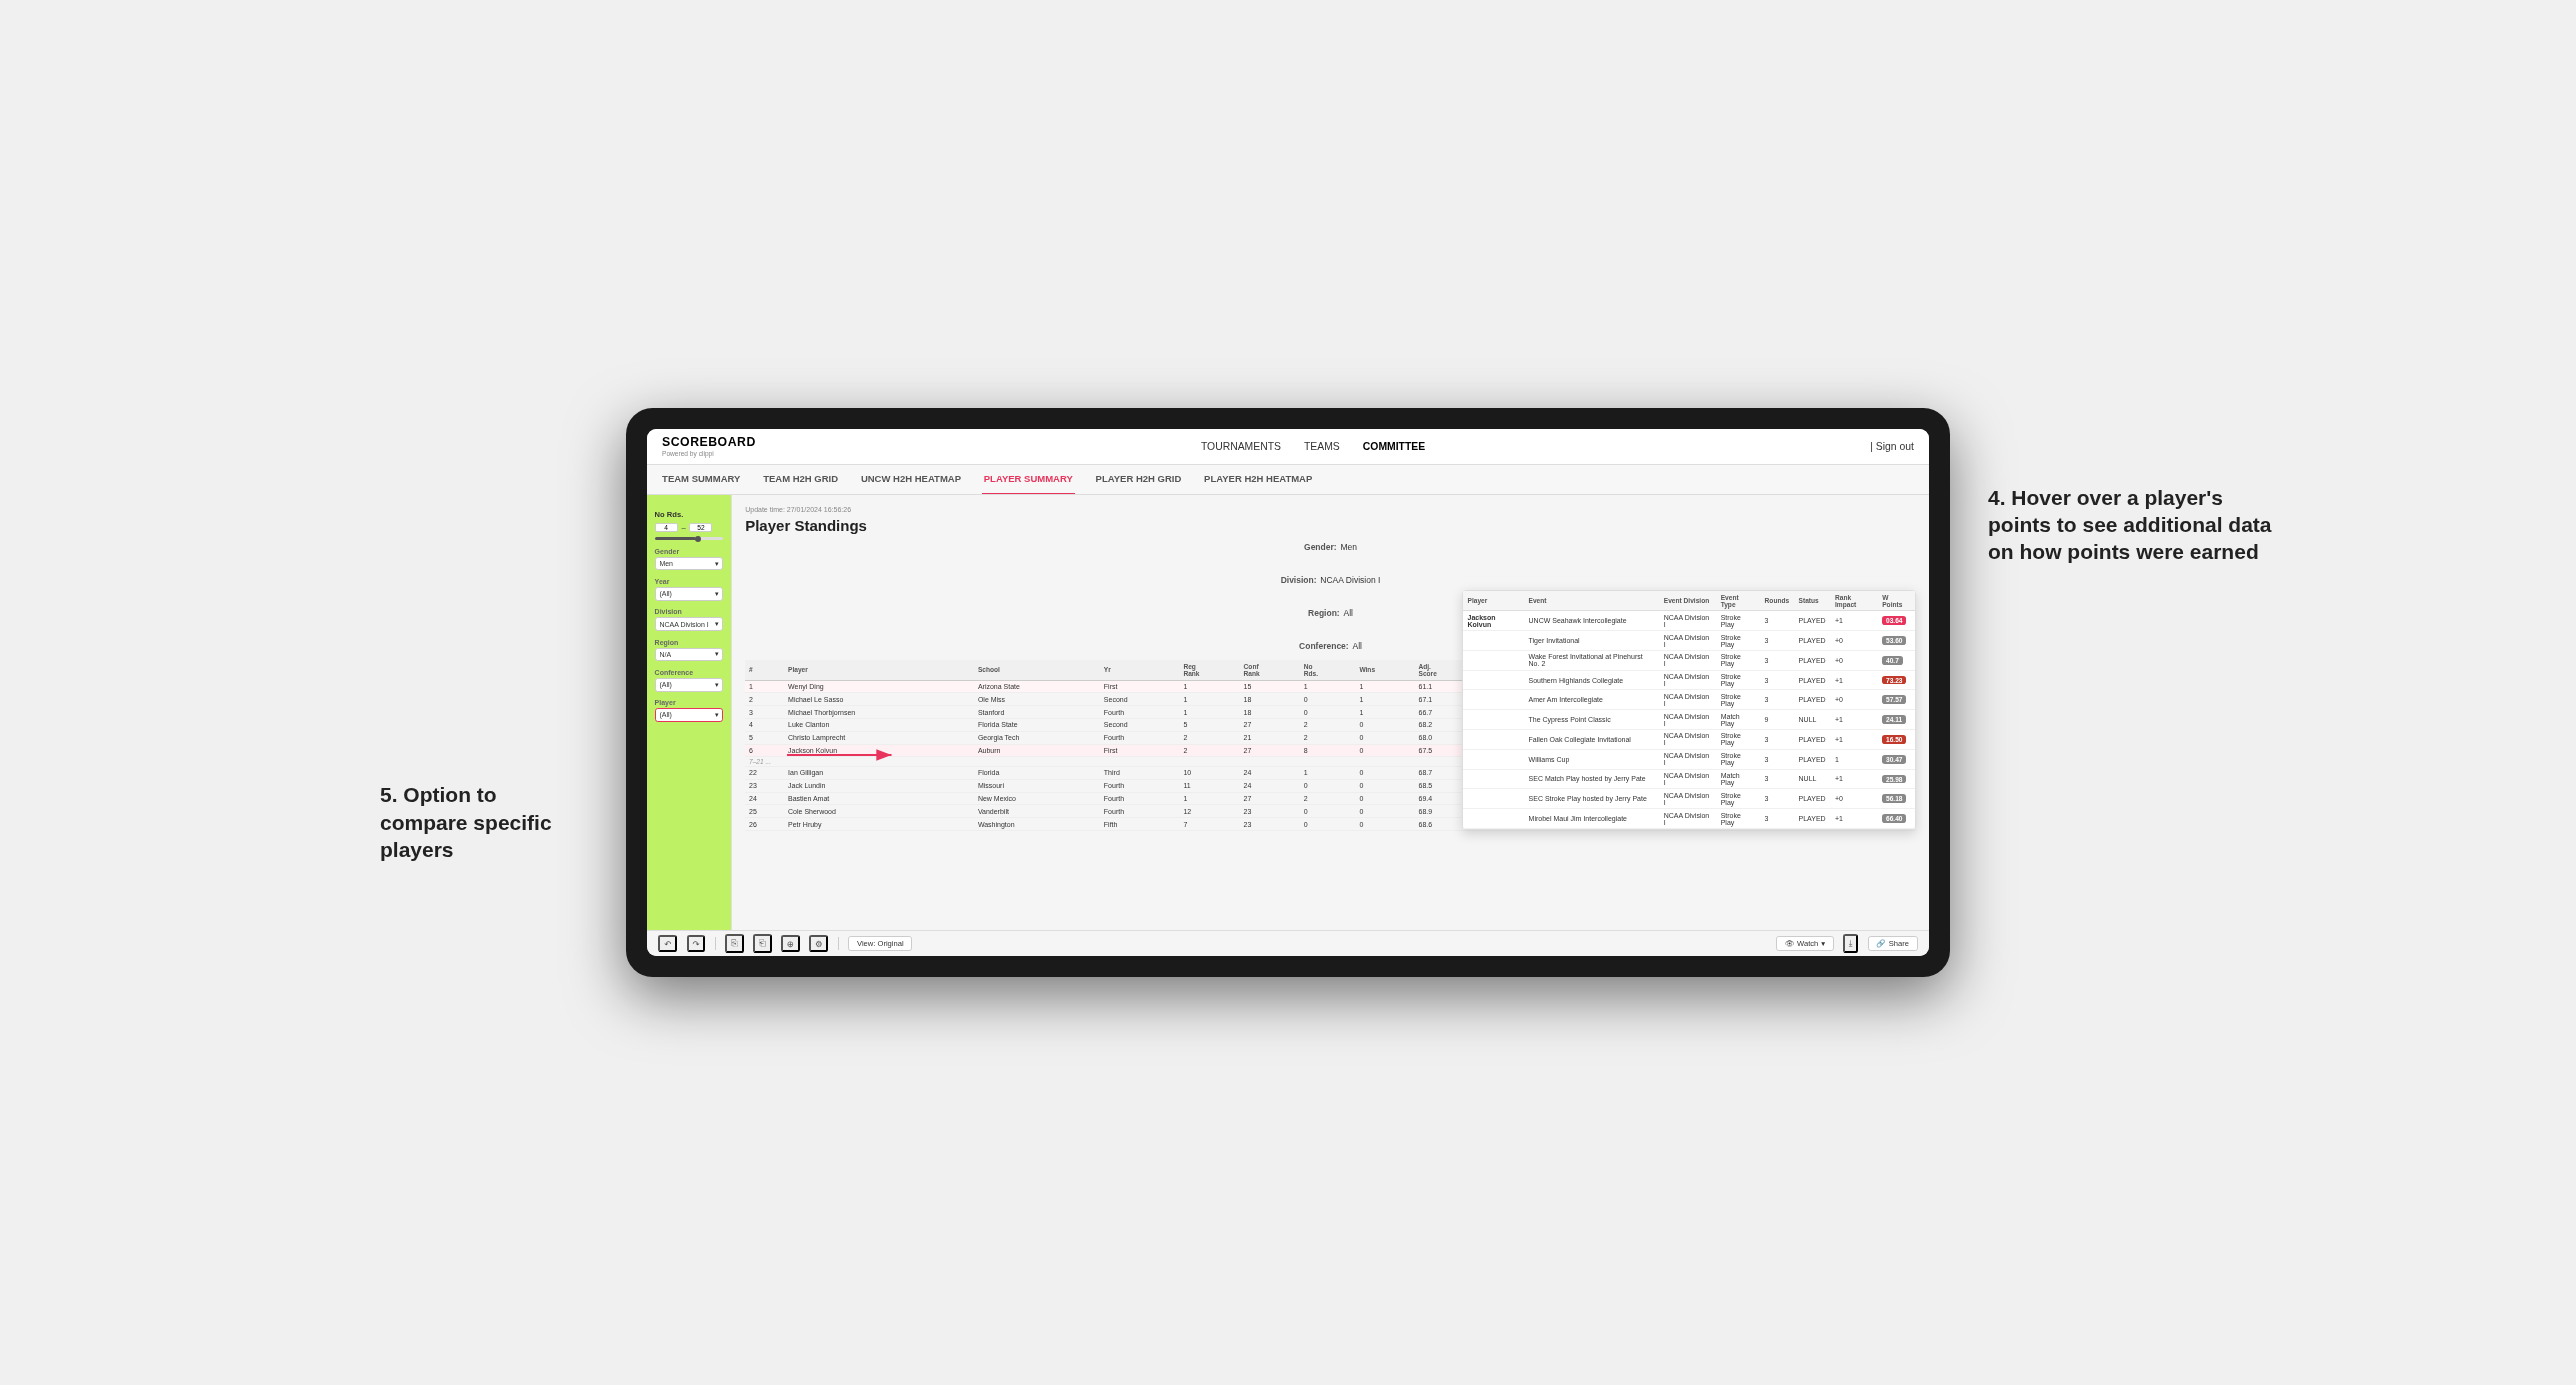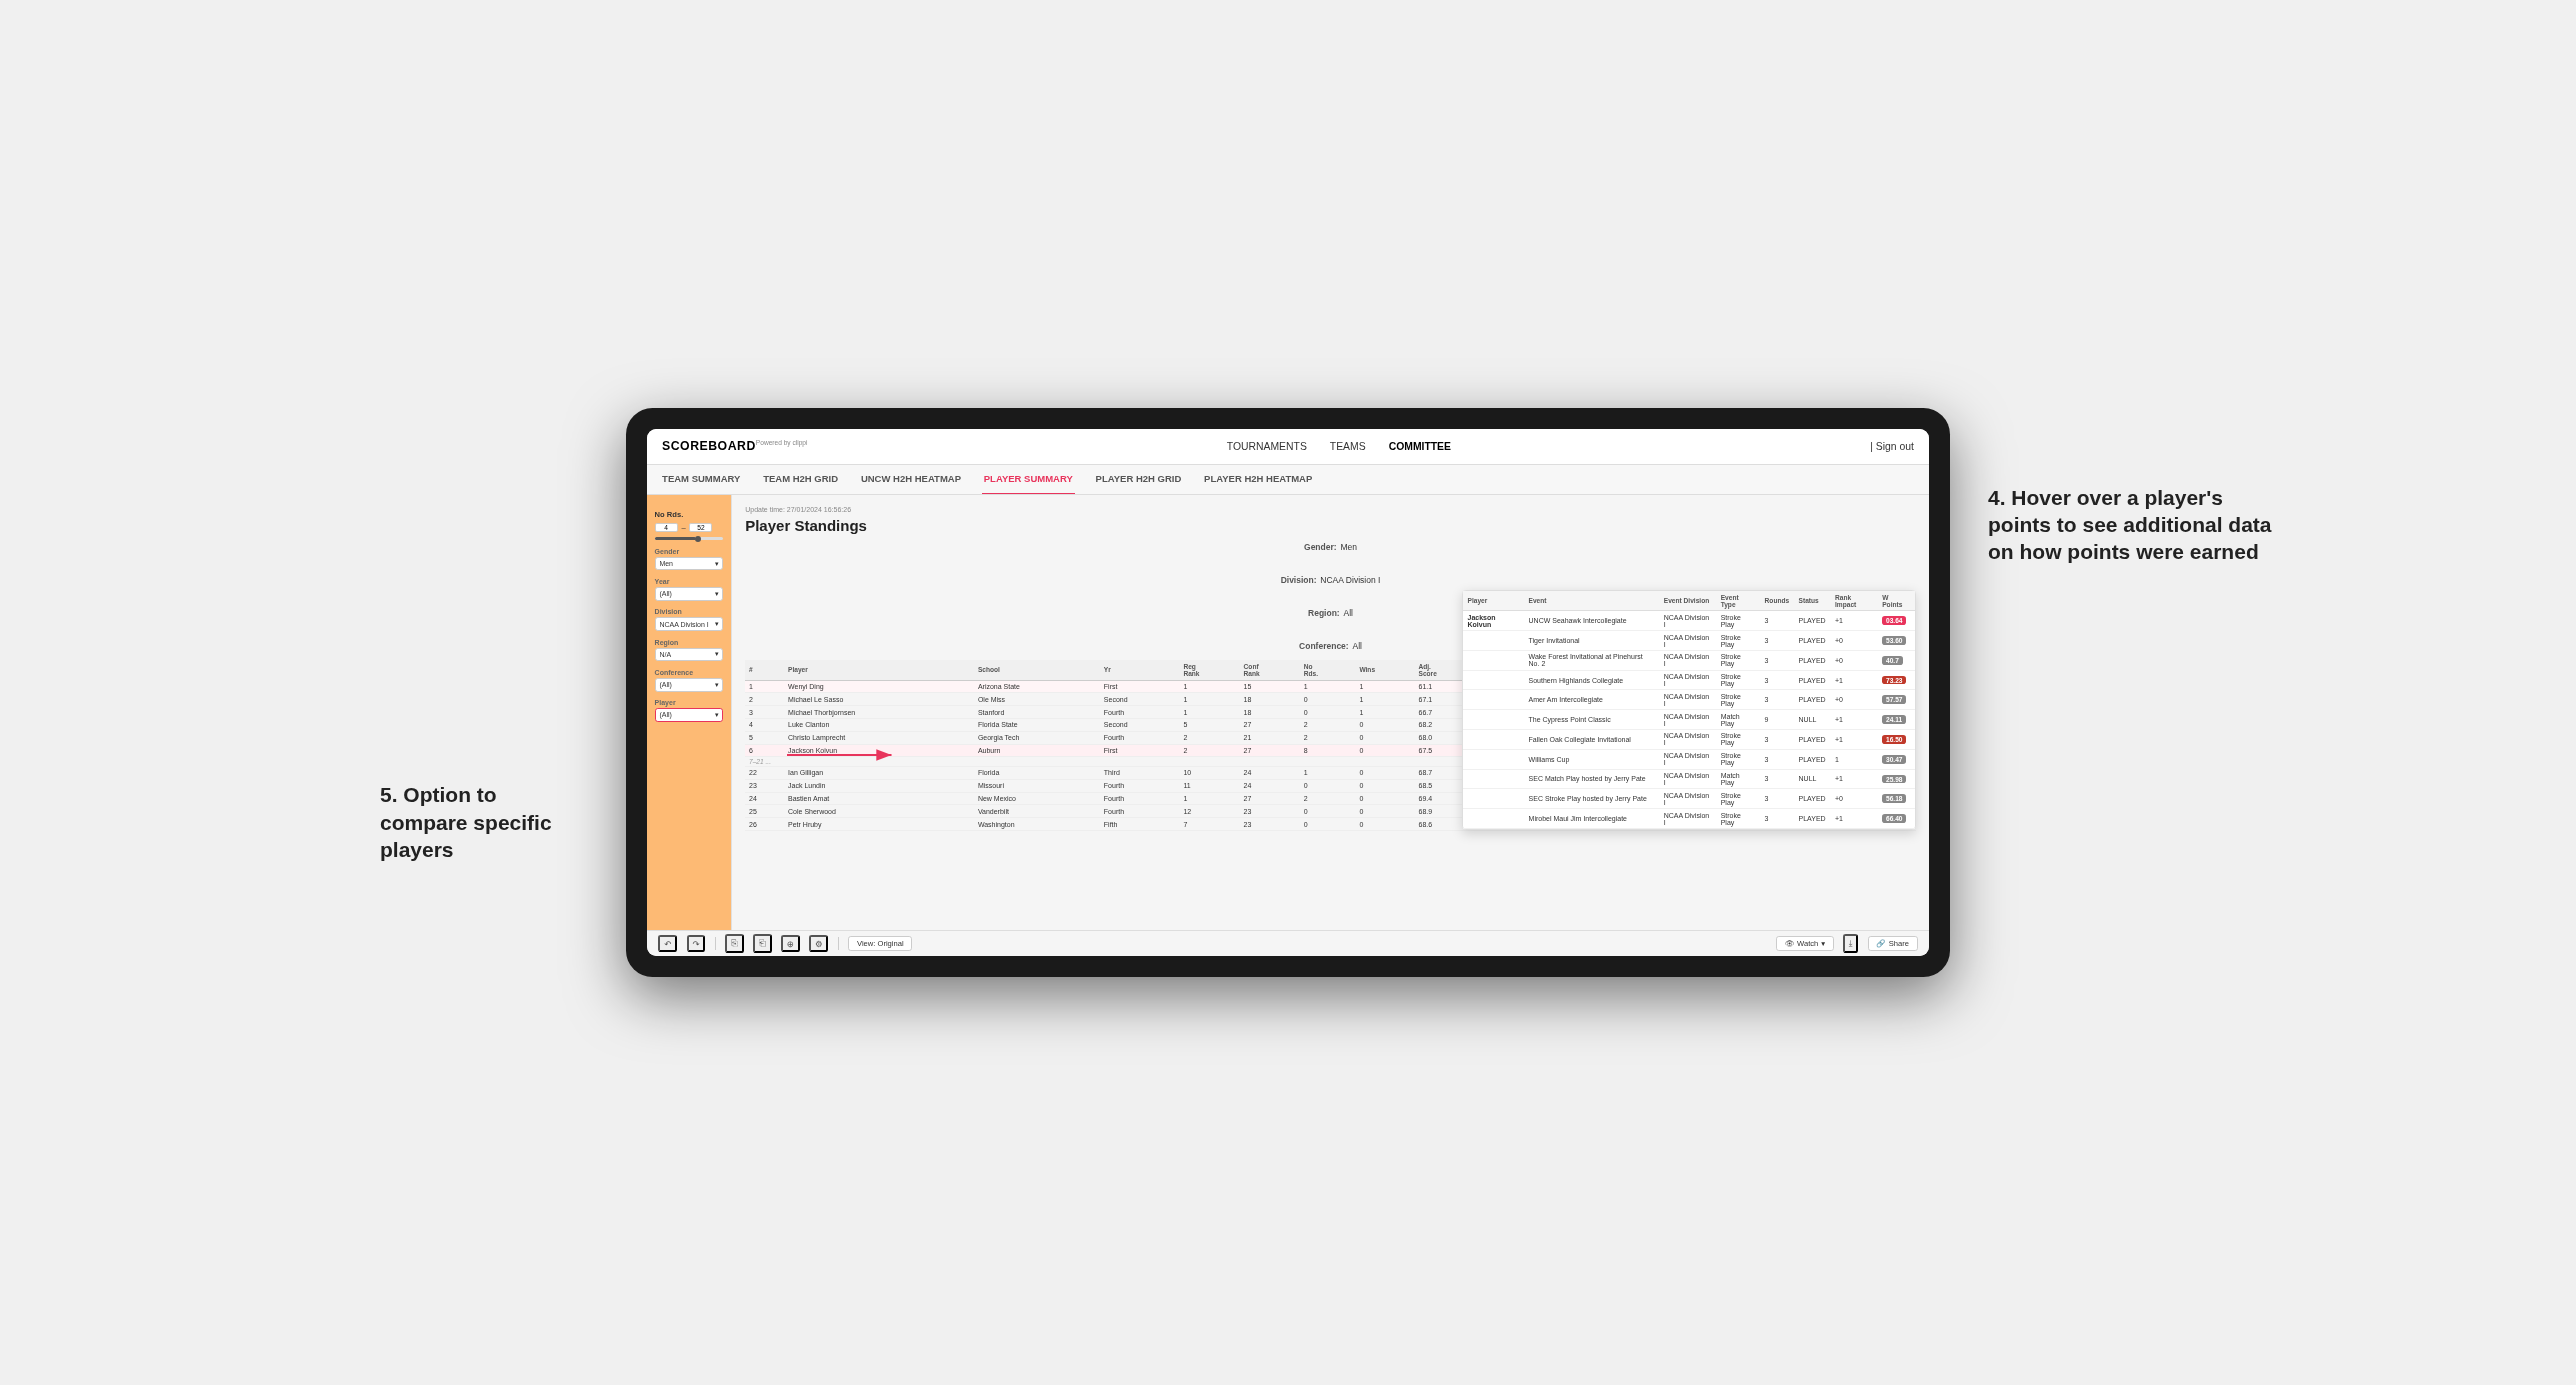--- a/index.html
+++ b/index.html
@@ -51,21 +51,21 @@
       font-weight: 900;
       color: #000;
       letter-spacing: 0.5px;
     }
     .brand-sub {
       font-size: 6.6px;
       color: #888;
     }
     .brand-block {
       display: flex;
-      flex-direction: row;
+      flex-direction: column;
       line-height: 1.2;
     }
     .top-nav-links {
       display: flex;
       gap: 23px;
       align-items: center;
     }
     .top-nav-link {
       font-size: 10.4px;
       color: #333;
@@ -108,21 +108,21 @@
     }
     
     .main-content {
       display: flex;
       background: #f5f5f5;
       min-height: 435px;
     }
     
     .sidebar {
       width: 85px;
-      background: #fdba74;
+      background: #bef264;
       border-right: 0.9px solid #e0e0e0;
       padding: 11.4px 7.6px;
       font-size: 7.6px;
       color: #333;
       flex-shrink: 0;
     }
     .sidebar-label {
       font-size: 7px;
       color: #666;
       margin-bottom: 1.9px;

